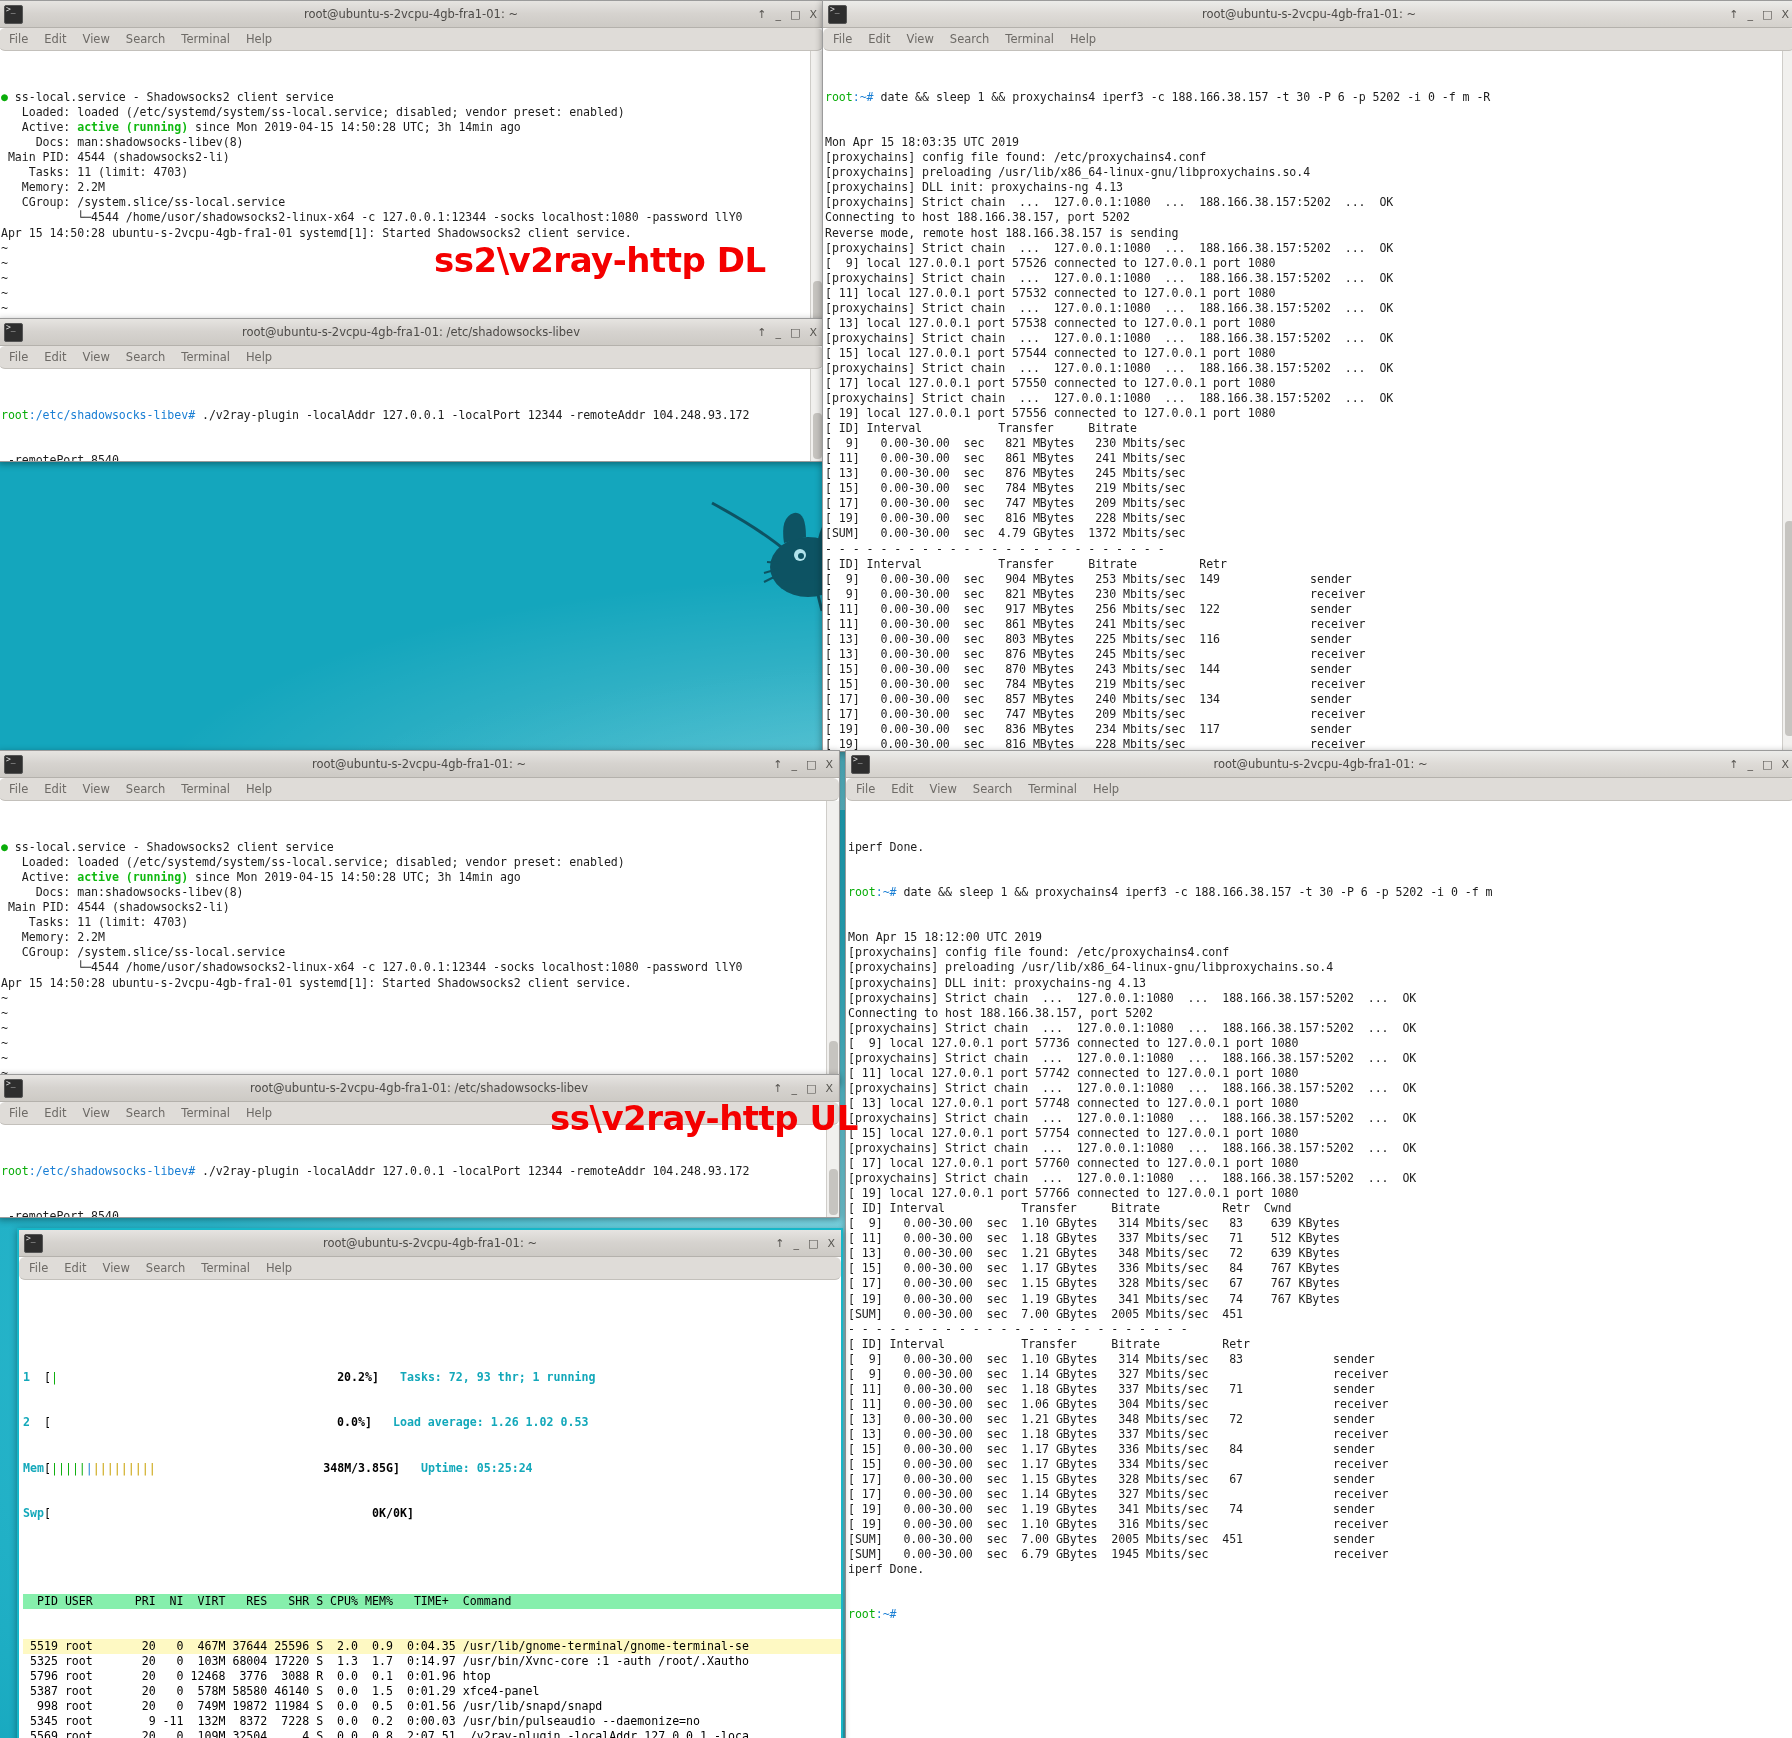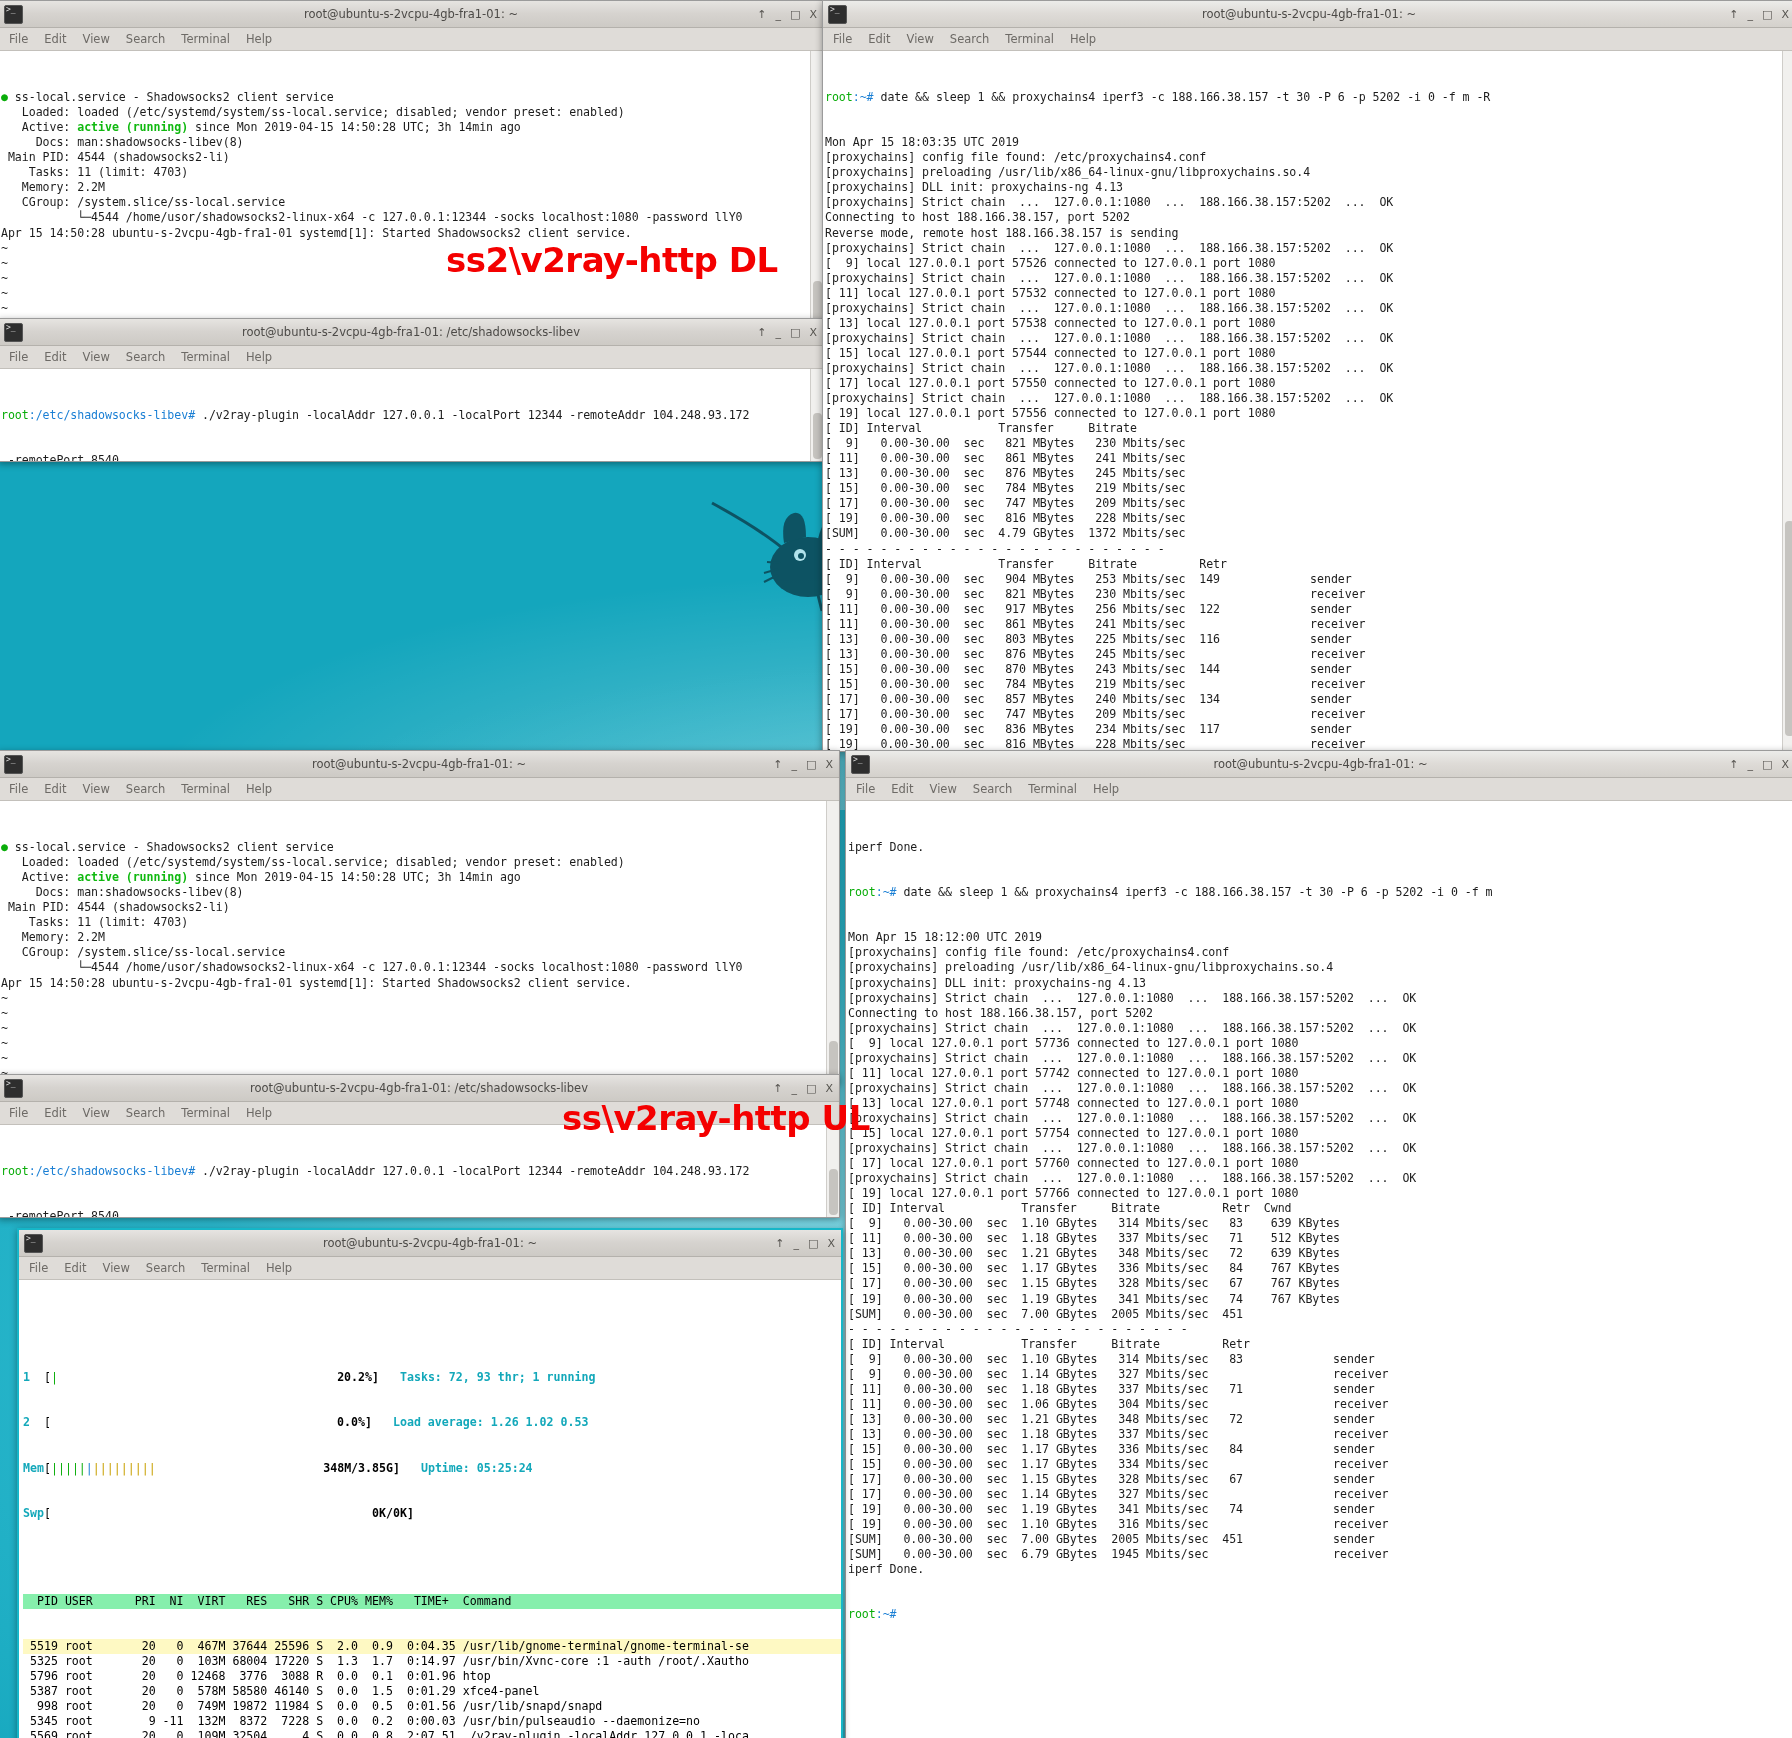--- a/index.html
+++ b/index.html
@@ -26,34 +26,34 @@
         border:1px solid #555;position:relative;flex:none;}
   .tico:after{content:">_";position:absolute;left:1px;top:-1px;color:#dcdcdc;
         font-size:8px;font-family:"DejaVu Sans Mono",monospace;}
   .ttl{position:absolute;left:0;right:0;text-align:center;font-size:11.5px;color:#4c4a47;
        font-family:"DejaVu Sans","Liberation Sans",sans-serif;pointer-events:none;}
   .tbtns{margin-left:auto;margin-right:6px;display:flex;gap:9px;align-items:center;
          font-size:11px;color:#55534f;font-family:"DejaVu Sans",sans-serif;z-index:2;}
   .tbtns span{cursor:default;}
   .mbar{height:22px;background:#dfdcd8;border-bottom:1px solid #c3c0bb;
         display:flex;align-items:center;gap:16px;padding-left:10px;
-        font-size:11.5px;color:#6d6a66;font-family:"DejaVu Sans","Liberation Sans",sans-serif;}
+        font-size:11.5px;color:#6d6a66;font-family:"DejaVu Sans","Liberation Sans",sans-serif;border-radius:6px;}
   .term{background:#ffffff;color:#1c1c1c;font-size:11.6px;line-height:15.05px;
         white-space:pre;font-family:"DejaVu Sans Mono","Liberation Mono",monospace;
         padding:9px 0 0 2px;overflow:hidden;position:relative;letter-spacing:-0.05px;}
   .sb{position:absolute;right:0;top:0;bottom:0;width:12px;background:#f1f0ee;border-left:1px solid #cfcdc9;}
   .sbth{position:absolute;right:1px;width:9px;background:#c6c4c0;border-radius:4px;}
 
   .g{color:#0aad0a;} .gb{color:#10b910;font-weight:bold;}
   .cur{background:#1c1c1c;color:#1c1c1c;display:inline-block;width:7px;}
   .dot{color:#0aad0a;}
 
   .annot{position:absolute;color:#f40000;font-weight:bold;
          font-family:"DejaVu Sans","Liberation Sans",sans-serif;
-         font-size:34px;letter-spacing:-0.5px;pointer-events:none;margin-left:12px;}
+         font-size:34px;letter-spacing:-0.5px;pointer-events:none;}
 
   
   .htop{background:#ffffff;font-size:11.6px;line-height:15.05px;white-space:pre;
         font-family:"DejaVu Sans Mono","Liberation Mono",monospace;padding:2px 0 0 4px;} .cyb{color:#13a8ba;font-weight:bold;}
   .hdrrow{background:#86efac;color:#000;}
   .selrow{background:#fef9c3;}
   .mg{color:#0aad0a;} .my{color:#c8a000;} .mb{color:#1a7fd4;}
   .bold{font-weight:bold;}
 </style>
 </head>

